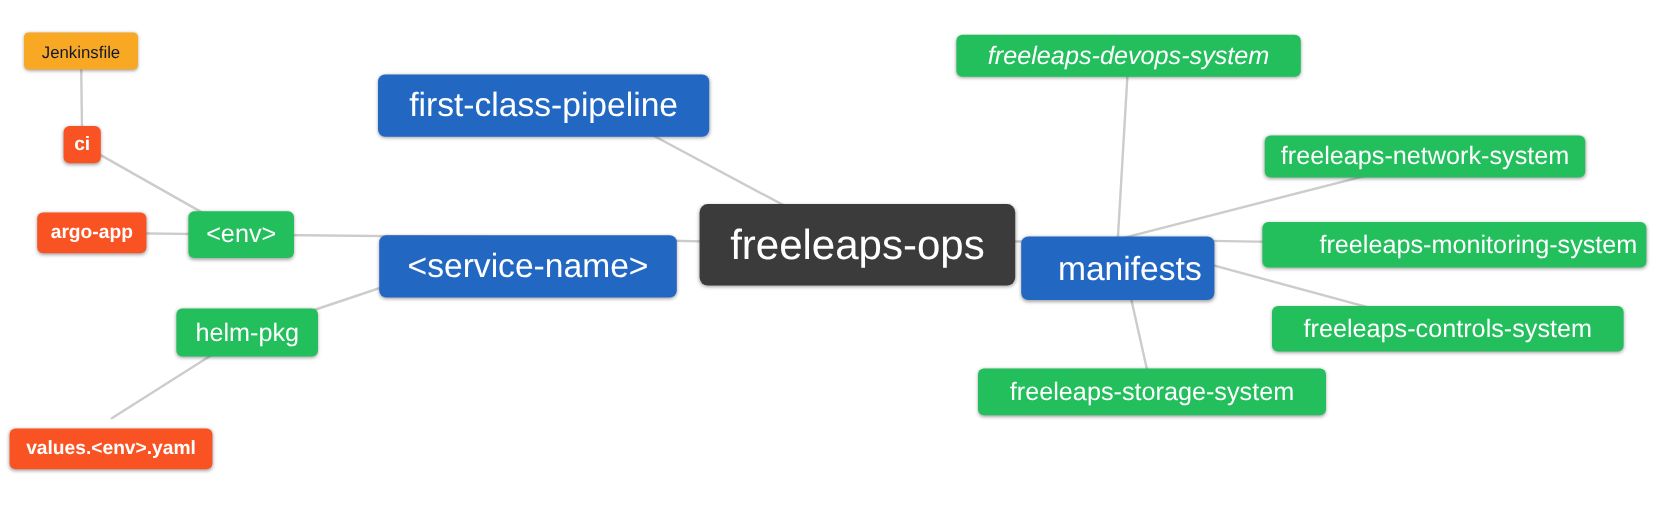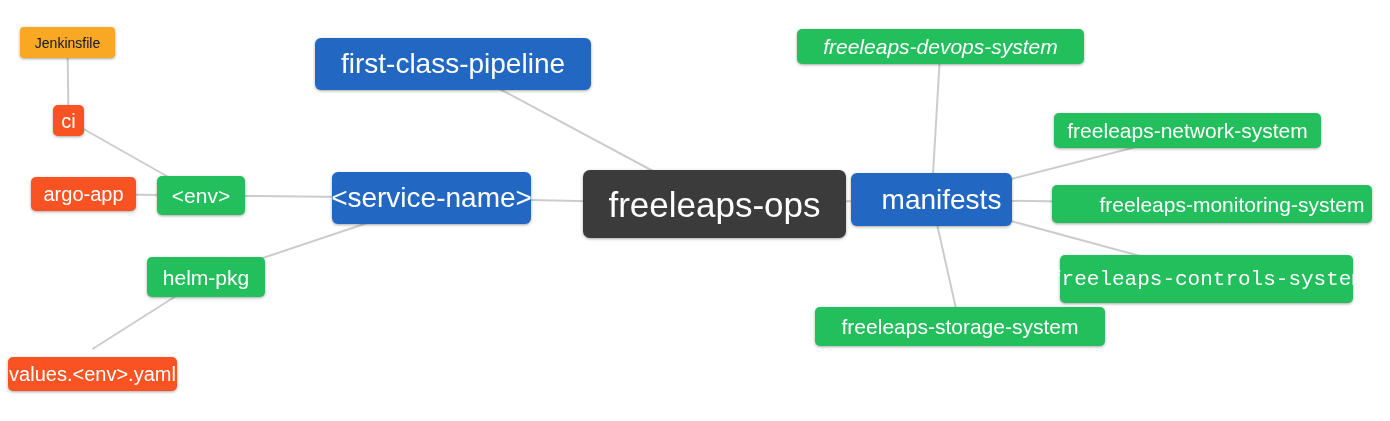--- a/index.html
+++ b/index.html
@@ -37,23 +37,23 @@
     box-sizing: border-box;
     color: #ffffff;
     white-space: nowrap;
     border-radius: 6px;
     box-shadow: 0 1px 3px rgba(0,0,0,0.35);
     cursor: pointer;
     line-height: 1;
     user-select: none;
   }
   .lvl-root   { font-size: 35px; border-radius: 7px; }
-  .lvl-level1 { font-size: 28px; border-radius: 6px; }
+  .lvl-level1 { font-size: 28px; border-radius: 6px; margin-top: 24px; }
   .lvl-level2 { font-size: 21px; border-radius: 5px; }
-  .lvl-level3 { font-size: 20px; border-radius: 5px; }
+  .lvl-level3 { font-size: 16px; border-radius: 5px; font-weight: bold; }
   .lvl-level4 { font-size: 14px; border-radius: 4px; }
 </style>
 </head>
 <body>
 
 <div class="canvas">
   <svg class="edge-layer" id="edge-layer" viewBox="0 0 1390 421">
       <line x1="67.5" y1="42.5" x2="68.5" y2="120.5" stroke="#cccccc" stroke-width="2"></line>
       <line x1="68.5" y1="120.5" x2="201" y2="195.5" stroke="#cccccc" stroke-width="2"></line>
       <line x1="76.5" y1="194" x2="201" y2="195.5" stroke="#cccccc" stroke-width="2"></line>
@@ -65,27 +65,27 @@
       <line x1="714.5" y1="204" x2="931.5" y2="199.5" stroke="#cccccc" stroke-width="2"></line>
       <line x1="931.5" y1="199.5" x2="940.5" y2="46.5" stroke="#cccccc" stroke-width="2"></line>
       <line x1="931.5" y1="199.5" x2="1200.5" y2="130.5" stroke="#cccccc" stroke-width="2"></line>
       <line x1="931.5" y1="199.5" x2="1212" y2="204" stroke="#cccccc" stroke-width="2"></line>
       <line x1="931.5" y1="199.5" x2="1206.5" y2="274" stroke="#cccccc" stroke-width="2"></line>
       <line x1="931.5" y1="199.5" x2="960" y2="326.5" stroke="#cccccc" stroke-width="2"></line>
     </svg>
   <div class="node-layer" id="node-layer">
       <div class="node lvl-root" style="left: 583px; top: 170px; width: 263px; height: 68px; background: rgb(59, 59, 59); color: rgb(255, 255, 255);">freeleaps-ops</div>
       <div class="node lvl-level1" style="left: 315px; top: 38px; width: 276px; height: 52px; background: rgb(34, 104, 195); color: rgb(255, 255, 255);">first-class-pipeline</div>
-      <div class="node lvl-level1" style="left: 332px; top: 172px; width: 199px; height: 52px; background: rgb(34, 104, 195); color: rgb(255, 255, 255);">&lt;service-name&gt;</div>
+      <div class="node lvl-level1" style="left: 316px; top: 172px; width: 248px; height: 52px; background: rgb(34, 104, 195); color: rgb(255, 255, 255);">&lt;service-name&gt;</div>
       <div class="node lvl-level1" style="left: 851px; top: 173px; width: 161px; height: 53px; background: rgb(34, 104, 195); color: rgb(255, 255, 255); padding-left: 20px;">manifests</div>
       <div class="node lvl-level2" style="left: 157px; top: 176px; width: 88px; height: 39px; background: rgb(35, 191, 93); color: rgb(255, 255, 255);">&lt;env&gt;</div>
       <div class="node lvl-level2" style="left: 147px; top: 257px; width: 118px; height: 40px; background: rgb(35, 191, 93); color: rgb(255, 255, 255);">helm-pkg</div>
       <div class="node lvl-level2" style="left: 797px; top: 29px; width: 287px; height: 35px; background: rgb(35, 191, 93); color: rgb(255, 255, 255); font-style: italic;">freeleaps-devops-system</div>
       <div class="node lvl-level2" style="left: 1054px; top: 113px; width: 267px; height: 35px; background: rgb(35, 191, 93); color: rgb(255, 255, 255);">freeleaps-network-system</div>
       <div class="node lvl-level2" style="left: 1052px; top: 185px; width: 320px; height: 38px; background: rgb(35, 191, 93); color: rgb(255, 255, 255); padding-left: 40px;">freeleaps-monitoring-system</div>
-      <div class="node lvl-level2" style="left: 1060px; top: 255px; width: 293px; height: 48px; background: rgb(35, 191, 93); color: rgb(255, 255, 255); font-family: Liberation Mono, monospace;">freeleaps-controls-system</div>
+      <div class="node lvl-level2" style="left: 1060px; top: 255px; width: 293px; height: 38px; background: rgb(35, 191, 93); color: rgb(255, 255, 255);">freeleaps-controls-system</div>
       <div class="node lvl-level2" style="left: 815px; top: 307px; width: 290px; height: 39px; background: rgb(35, 191, 93); color: rgb(255, 255, 255);">freeleaps-storage-system</div>
       <div class="node lvl-level3" style="left: 53px; top: 105px; width: 31px; height: 31px; background: rgb(250, 83, 35); color: rgb(255, 255, 255);">ci</div>
-      <div class="node lvl-level3" style="left: 31px; top: 177px; width: 105px; height: 34px; background: rgb(250, 83, 35); color: rgb(255, 255, 255);">argo-app</div>
+      <div class="node lvl-level3" style="left: 31px; top: 177px; width: 91px; height: 34px; background: rgb(250, 83, 35); color: rgb(255, 255, 255);">argo-app</div>
       <div class="node lvl-level3" style="left: 8px; top: 332px; width: 169px; height: 34px; background: rgb(250, 83, 35); color: rgb(255, 255, 255); margin-top: 25px;">values.&lt;env&gt;.yaml</div>
       <div class="node lvl-level4" style="left: 20px; top: 27px; width: 95px; height: 31px; background: rgb(249, 168, 36); color: #0f172a;">Jenkinsfile</div>
     </div>
 </div>
 
 </body></html>

